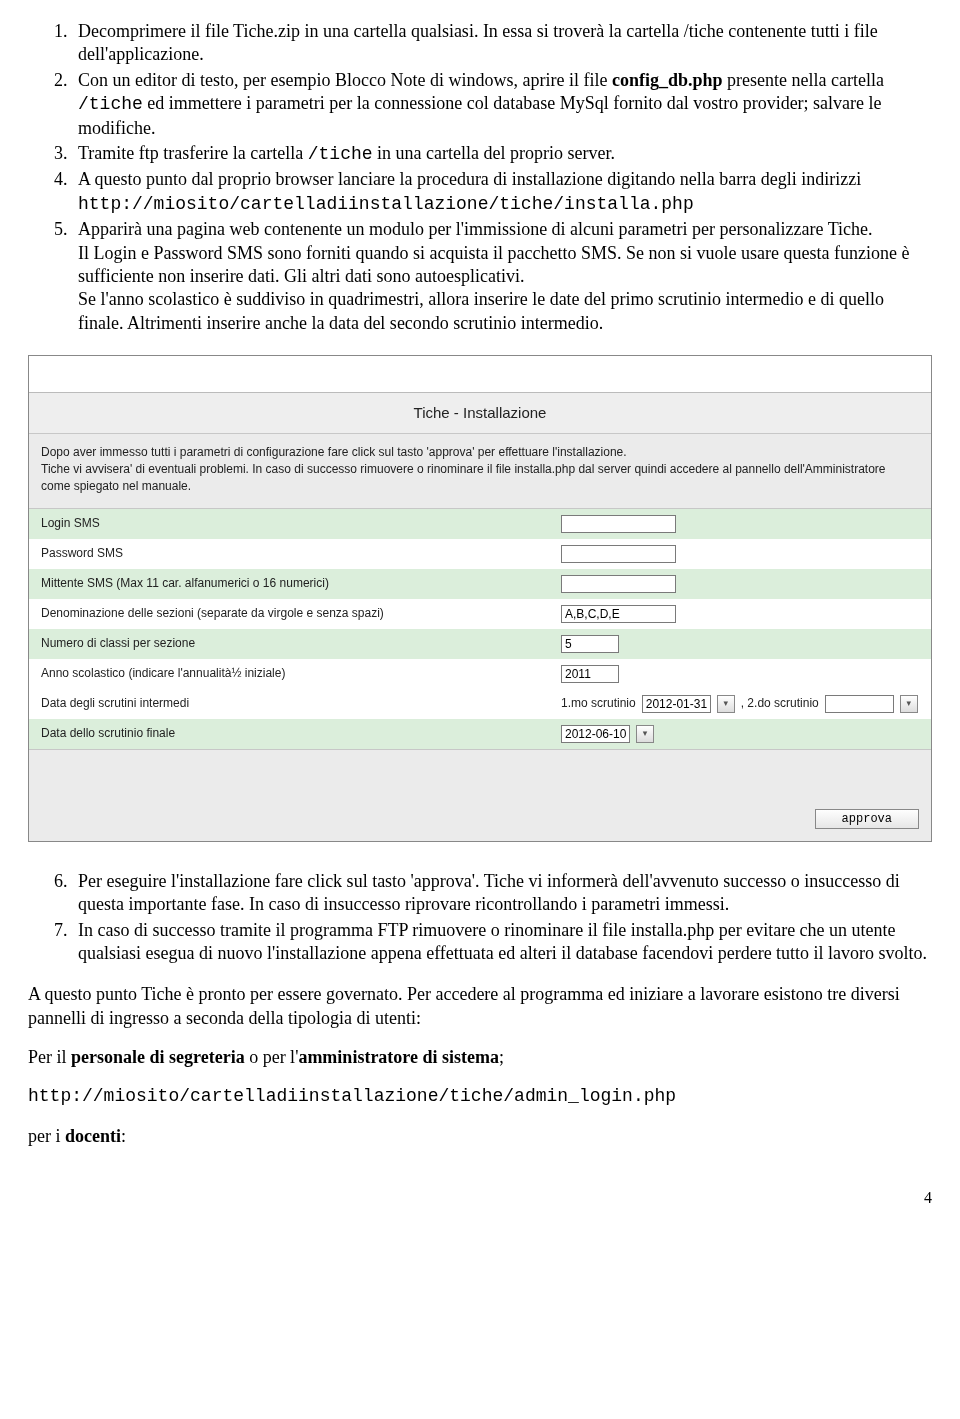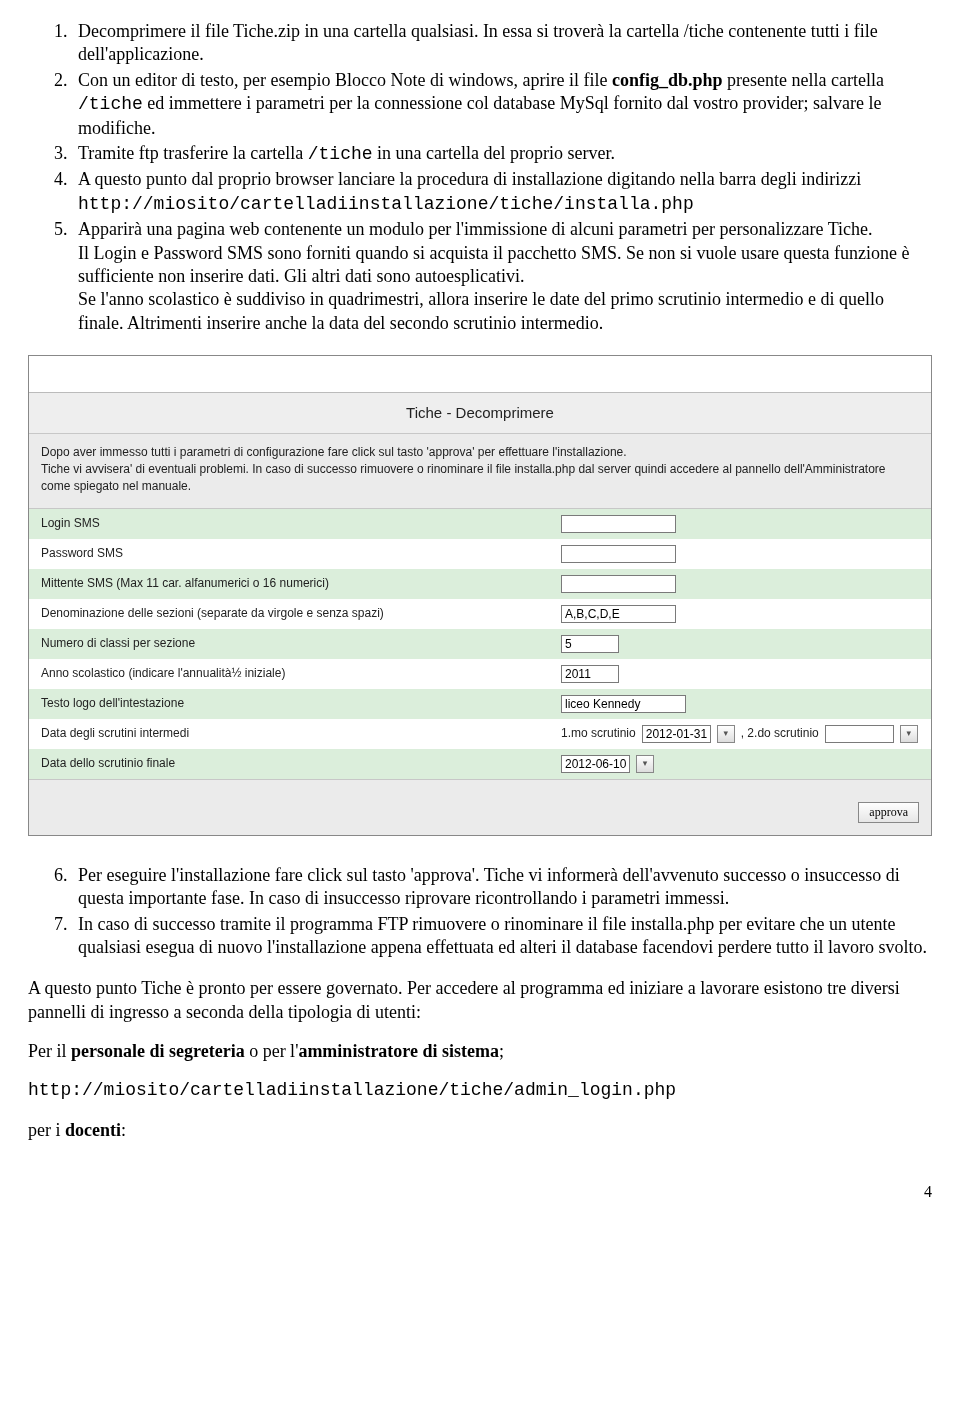--- a/index.html
+++ b/index.html
@@ -98,24 +98,25 @@
   }
   .panel-actions {
     padding: 22px 12px 12px 12px;
     text-align: right;
     background: #ebebeb;
     border-top: 1px solid #c7c7c7;
   }
   .btn {
     border: 1px solid #888;
     background: linear-gradient(#fefefe,#e6e6e6);
-    font-family: Liberation Serif, serif;
-    font-size: 12px;
-    padding: 2px 10px;
+    font-family: Liberation Mono, monospace;
+    font-size: 12px;
+    padding: 2px 26px;
     cursor: pointer;
+    margin-top: 37px;
   }
 
   ol.second-list {
     margin: 16px 0 18px 0;
     padding-left: 44px;
   }
   ol.second-list > li {
     margin-bottom: 2px;
     padding-left: 6px;
   }
@@ -146,21 +147,21 @@
   </li>
   <li>
     <span>Apparirà una pagina web contenente un modulo per l'immissione di alcuni parametri per personalizzare Tiche.</span><br>
     <span>Il Login e Password SMS sono forniti quando si acquista il pacchetto SMS. Se non si vuole usare questa funzione è sufficiente non inserire dati. Gli altri dati sono autoesplicativi.</span><br>
     <span>Se l'anno scolastico è suddiviso in quadrimestri, allora inserire le date del primo scrutinio intermedio e di quello finale. Altrimenti inserire anche la data del secondo scrutinio intermedio.</span>
   </li>
 </ol>
 
 <div class="panel">
   <div class="panel-spacer"></div>
-  <div class="panel-title">Tiche - Decomprimere</div>
+  <div class="panel-title">Tiche - Installazione</div>
   <div class="panel-desc">
     <span>Dopo aver immesso tutti i parametri di configurazione fare click sul tasto 'approva' per effettuare l'installazione.</span><br>
     <span>Tiche vi avvisera' di eventuali problemi. In caso di successo rimuovere o rinominare il file installa.php dal server quindi accedere al pannello dell'Amministratore come spiegato nel manuale.</span>
   </div>
 
   <div class="form-row alt">
     <div class="form-label">Login SMS</div>
     <div class="form-field">
         <input class="txt w110" style="">
       </div>
@@ -186,26 +187,20 @@
   <div class="form-row alt">
     <div class="form-label">Numero di classi per sezione</div>
     <div class="form-field">
         <input class="txt w60" value="5" style="">
       </div>
   </div>
   <div class="form-row white">
     <div class="form-label">Anno scolastico (indicare l'annualità½ iniziale)</div>
     <div class="form-field">
         <input class="txt w60" value="2011" style="">
-      </div>
-  </div>
-  <div class="form-row alt">
-    <div class="form-label">Testo logo dell'intestazione</div>
-    <div class="form-field">
-        <input class="txt w120" value="liceo Kennedy" style="">
       </div>
   </div>
   <div class="form-row white">
     <div class="form-label">Data degli scrutini intermedi</div>
     <div class="form-field">
       <span>1.mo scrutinio</span>
       <input class="txt w85" value="2012-01-31" style="">
       <span class="date-btn">▾</span>
       <span>, 2.do scrutinio</span>
       <input class="txt w85" style="">

